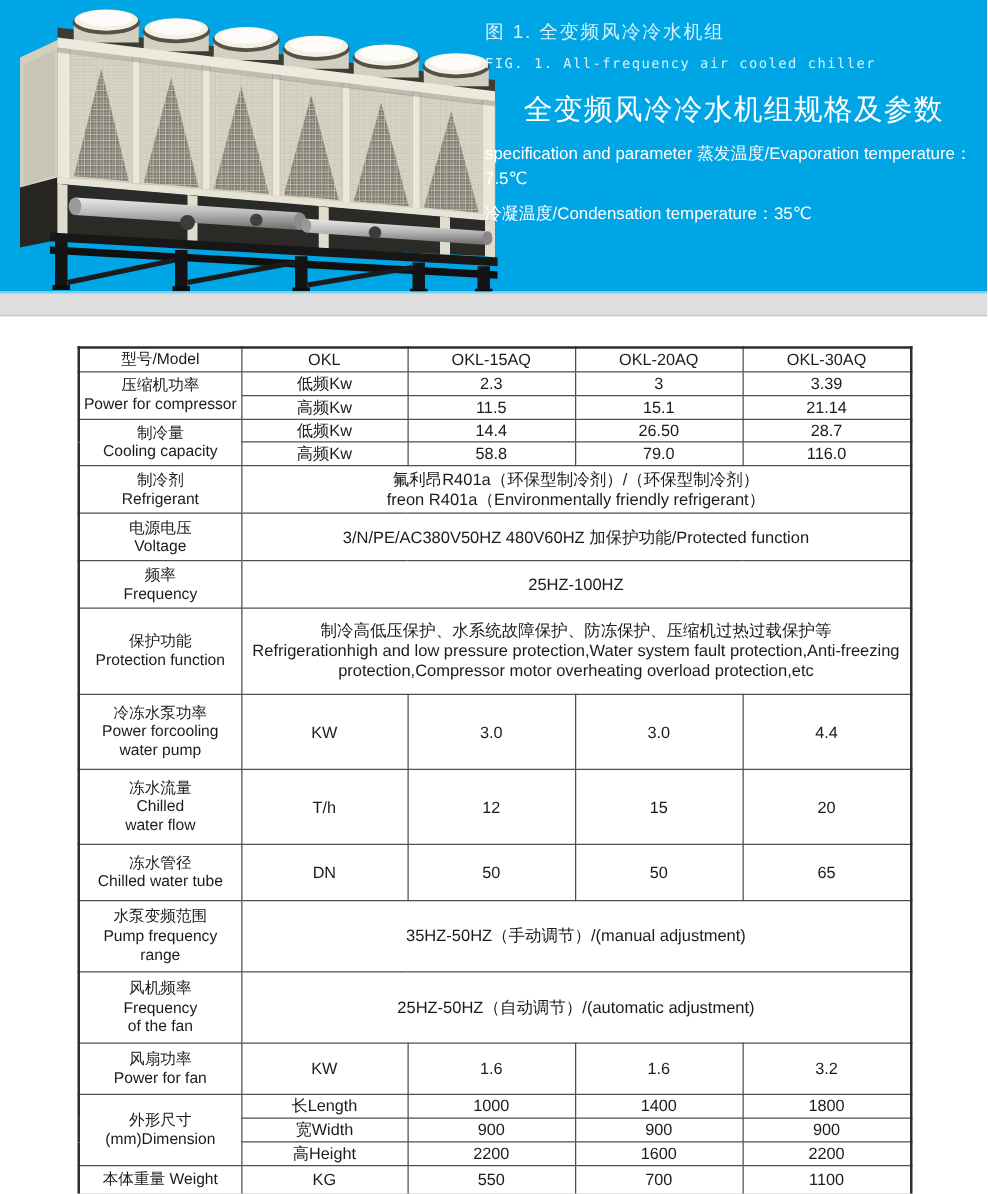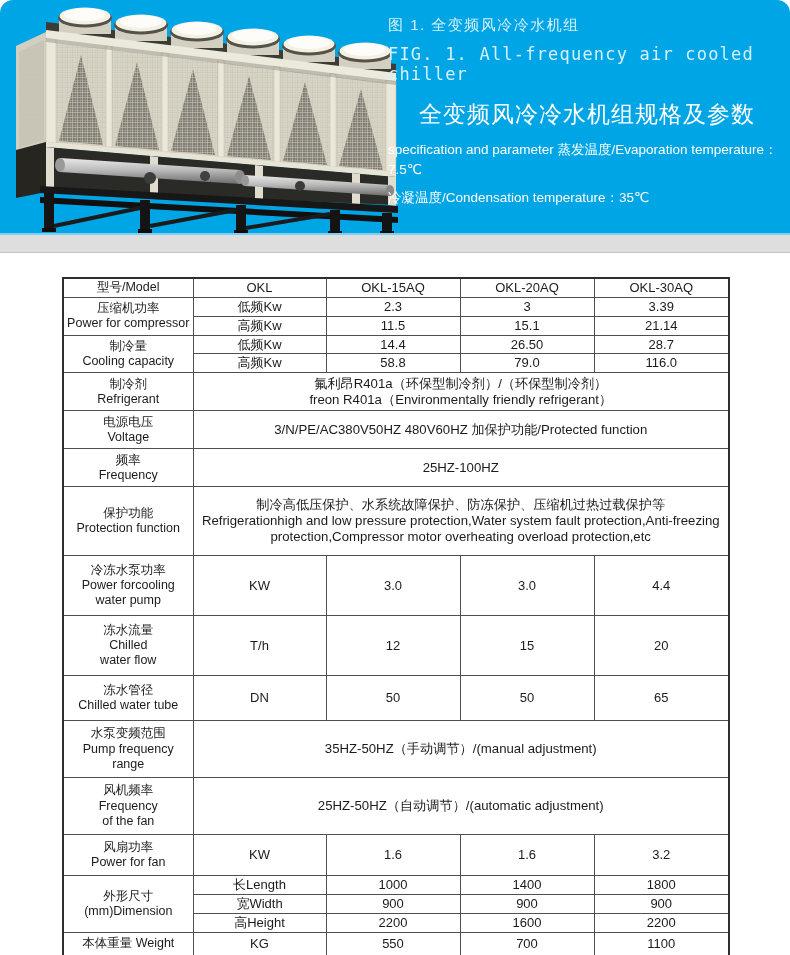--- a/index.html
+++ b/index.html
@@ -1,24 +1,24 @@
 <!DOCTYPE html>
 <html><head>
 <meta charset="utf-8">
 <style>
   * { margin:0; padding:0; box-sizing:border-box; }
   body { width:790px; font-family:"Liberation Sans","DejaVu Sans",sans-serif; background:#ffffff; }
-  .page { width:790px; height:955px; background:#ffffff; overflow:hidden; position:relative;border-radius:13px; }
+  .page { width:790px; height:955px; background:#ffffff; overflow:hidden; position:relative; }
 
   
   .hero { position:relative; width:790px; height:233px; background:#00a5e5; overflow:hidden; }
   .photo-wrap { position:absolute; left:0; top:0; width:400px; height:235px; }
   .hero-text { position:absolute; left:388px; top:16px; width:398px; color:#ffffff; }
   .fig-zh { font-size:15px; color:#d5f1fc; letter-spacing:1.5px; margin-bottom:9px; }
-  .fig-en { font-family:"DejaVu Sans Mono","Liberation Mono",monospace; font-size:17px;
+  .fig-en { font-family:"DejaVu Sans Mono","Liberation Mono",monospace; font-size:11px;
             color:#d5f1fc; letter-spacing:1.2px; margin-bottom:15px; }
   .hero-title { font-size:23px; font-weight:400; color:#ffffff; letter-spacing:1px; margin-bottom:10px;text-align:center; }
   .hero-desc { font-size:13.5px; line-height:20px; color:#ffffff; }
   .hero-desc.gap { margin-top:8px; }
 
   
   .divider-line { width:790px; height:2px; background:#7fcdee; }
   .divider-band { width:790px; height:18px; background:#dedede; border-bottom:1px solid #c6c6c6; }
 
   

